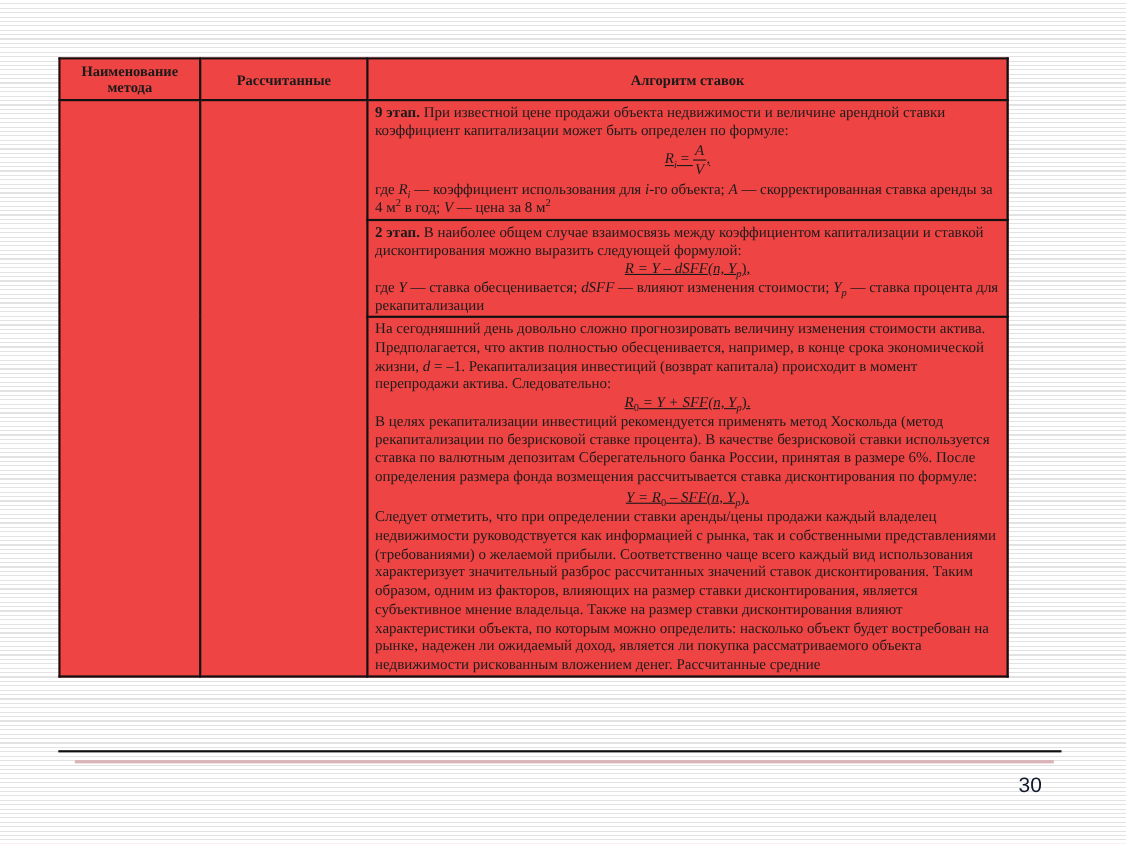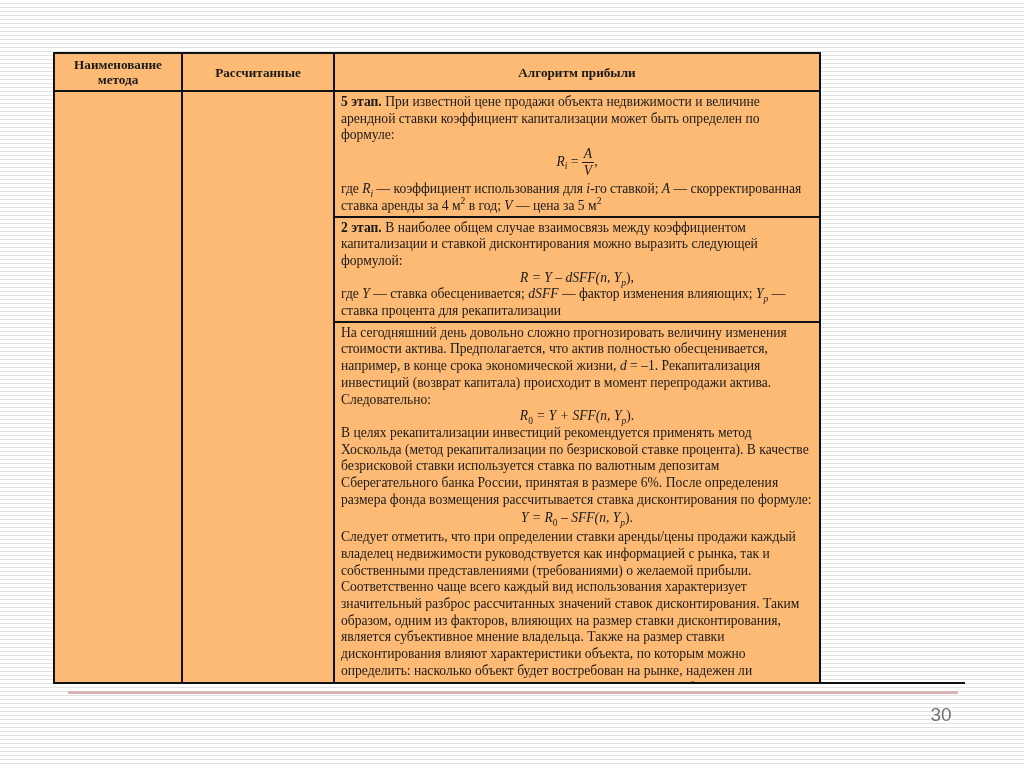--- a/index.html
+++ b/index.html
@@ -4,50 +4,50 @@
 <style>
   html, body { margin:0; padding:0; }
   body {
     width:1024px; height:767px; overflow:hidden; position:relative;
     background-color:#ffffff;
     background-image: repeating-linear-gradient(to bottom, #ffffff 0px, #ffffff 3px, #e2e2e2 3px, #e2e2e2 4px);
     font-family: "Liberation Serif", serif;
   }
   table.doc {
     position:absolute; left:53px; top:52px;
-    width:768px; border-collapse:collapse; table-layout:fixed;
-    background:#fdba74;
+    width:864px; border-collapse:collapse; table-layout:fixed;
+    background:#ef4444;
   }
   table.doc td, table.doc th {
     border:2px solid #111;
     vertical-align:top;
     font-size:13.6px; line-height:16.7px; color:#1a1a1a;
     padding:2px 6px 1px 6px;
   }
   table.doc th {
     font-weight:bold; text-align:center; vertical-align:middle;
     height:36px; padding:0 4px; font-size:13.2px; line-height:15px;
   }
   .col1 { width:128px; }
   .col2 { width:152px; }
   .col3 { width:auto; }
   .b { font-weight:bold; }
   .i { font-style:italic; }
-  .formula { text-align:center; font-style:italic; white-space:nowrap; }
+  .formula { text-align:center; font-style:italic; white-space:nowrap;text-decoration:underline; }
   .frac { display:inline-block; vertical-align:middle; text-align:center; }
   .frac .num { display:block; border-bottom:1px solid #1a1a1a; padding:0 2px; line-height:16px; }
   .frac .den { display:block; line-height:16px; }
   .stage-cell { padding-bottom:3px; }
   .divider {
     position:absolute; left:68px; top:691px; width:890px; height:3px;
     background:#d9b3b8;
   }
   .page-number {
-    position:absolute; left:926px; top:704px; width:30px; text-align:center;
-    font-family:"Liberation Sans", sans-serif; font-size:19px; color:#737373;
+    position:absolute; left:926px; top:704px; width:30px; text-align:left;
+    font-family:"Liberation Sans", sans-serif; font-size:19px; color:#0f172a;
   }
   sub, sup { font-size:70%; line-height:0; }
   .last-cell { height:auto; }
   .clip { position:absolute; left:53px; top:52px; width:912px; height:632px; overflow:hidden; }
   .clip table.doc { position:static; }
   .bottom-border { position:absolute; left:53px; top:682px; width:912px; height:2px; background:#111; }
 </style>
 </head>
 <body>
 
@@ -55,45 +55,45 @@
 <table class="doc">
   <colgroup>
     <col class="col1">
         <col class="col2">
         <col class="col3">
   </colgroup>
   <thead>
     <tr>
       <th>Наименование метода</th>
       <th>Рассчитанные</th>
-      <th>Алгоритм прибыли</th>
+      <th>Алгоритм ставок</th>
     </tr>
   </thead>
   <tbody>
     <tr>
       <td rowspan="3"></td>
       <td rowspan="3"></td>
       <td class="stage-cell">
-        <span class="b">5 этап.</span><span> При известной цене продажи объекта недвижимости и величине арендной ставки коэффициент капитализации может быть определен по формуле:</span>
+        <span class="b">9 этап.</span><span> При известной цене продажи объекта недвижимости и величине арендной ставки коэффициент капитализации может быть определен по формуле:</span>
         <div class="formula" style="padding:2px 0 2px 0;">
           <span>R</span><sub>i</sub><span style="font-style:normal"> = </span><span class="frac"><span class="num">A</span><span class="den">V</span></span><span style="font-style:normal">,</span>
         </div>
         <div>
-          <span>где </span><span class="i">R</span><sub class="i">i</sub><span> — коэффициент использования для </span><span class="i">i</span><span>-го ставкой; </span><span class="i">A</span><span> — скорректированная ставка аренды за 4 м</span><sup>2</sup><span> в год; </span><span class="i">V</span><span> — цена за 5 м</span><sup>2</sup>
+          <span>где </span><span class="i">R</span><sub class="i">i</sub><span> — коэффициент использования для </span><span class="i">i</span><span>-го объекта; </span><span class="i">A</span><span> — скорректированная ставка аренды за 4 м</span><sup>2</sup><span> в год; </span><span class="i">V</span><span> — цена за 8 м</span><sup>2</sup>
         </div>
       </td>
     </tr>
     <tr>
       <td class="stage-cell">
         <span class="b">2 этап.</span><span> В наиболее общем случае взаимосвязь между коэффициентом капитализации и ставкой дисконтирования можно выразить следующей формулой:</span>
         <div class="formula">
           <span>R = Y – dSFF(n, Y</span><sub>p</sub><span style="font-style:normal">),</span>
         </div>
         <div>
-          <span>где </span><span class="i">Y</span><span> — ставка обесценивается; </span><span class="i">dSFF</span><span> — фактор изменения влияющих; </span><span class="i">Y</span><sub class="i">p</sub><span> — ставка процента для рекапитализации</span>
+          <span>где </span><span class="i">Y</span><span> — ставка обесценивается; </span><span class="i">dSFF</span><span> — влияют изменения стоимости; </span><span class="i">Y</span><sub class="i">p</sub><span> — ставка процента для рекапитализации</span>
         </div>
       </td>
     </tr>
     <tr>
       <td class="last-cell">
         <div>
           <span>На сегодняшний день довольно сложно прогнозировать величину изменения стоимости актива. Предполагается, что актив полностью обесценивается, например, в конце срока экономической жизни, </span><span class="i">d</span><span> = –1. Рекапитализация инвестиций (возврат капитала) происходит в момент перепродажи актива. Следовательно:</span>
         </div>
         <div class="formula">
           <span>R</span><sub style="font-style:normal">0</sub><span> = Y + SFF(n, Y</span><sub>p</sub><span style="font-style:normal">).</span>

